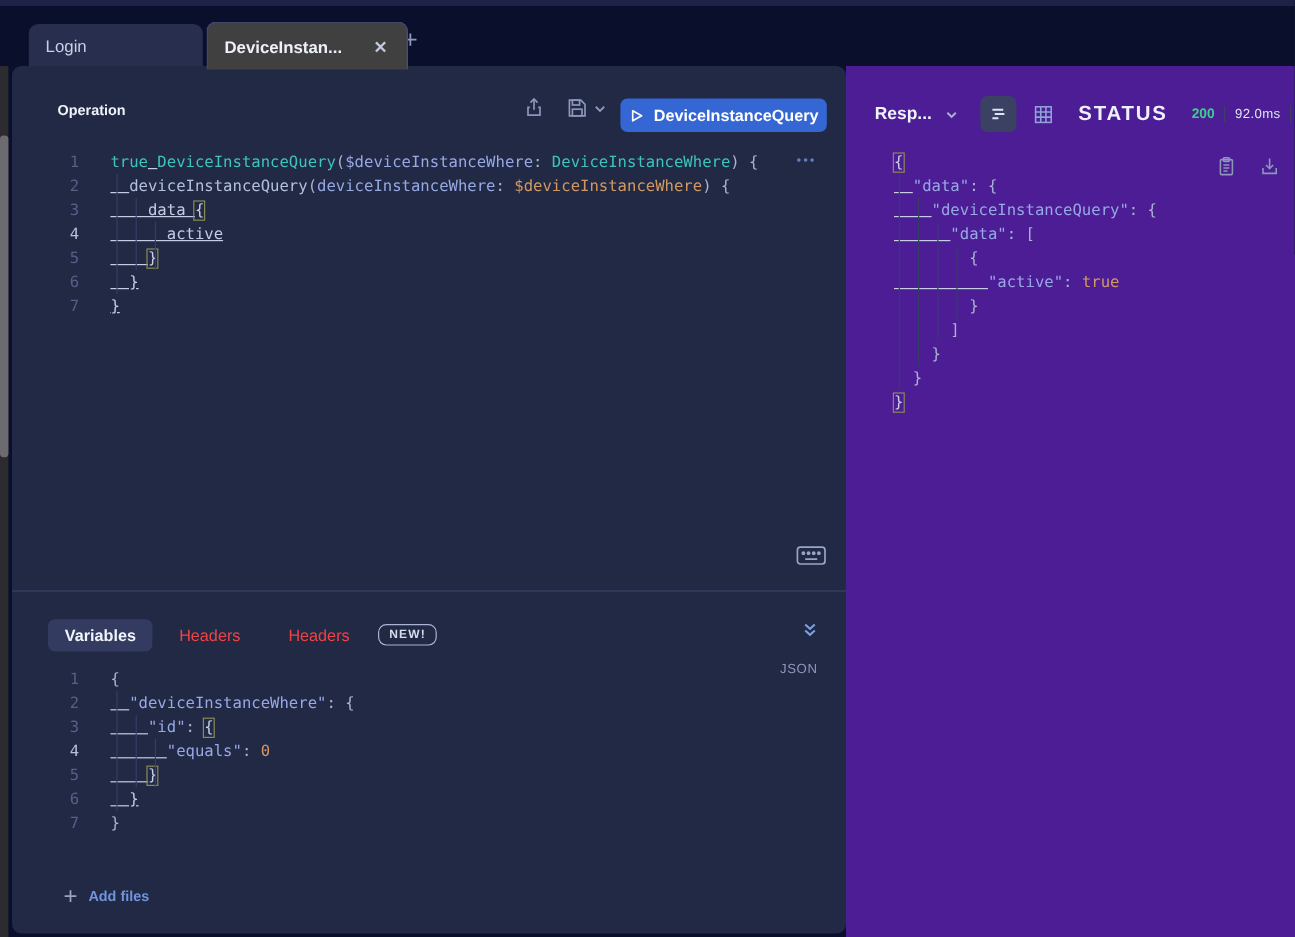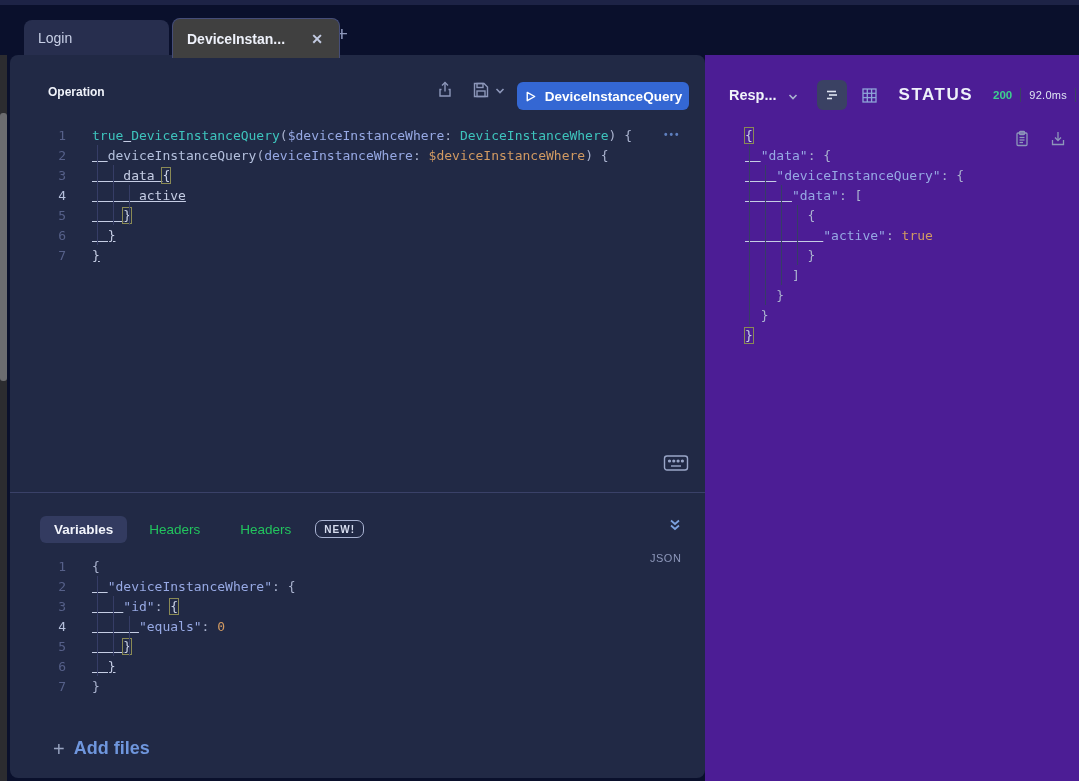--- a/index.html
+++ b/index.html
@@ -66,33 +66,33 @@
   .tk-punc { color:#aab3cf; }
   .tk-hl { color:#c9d1e6; outline:1px solid #8a8a55; }
   .op-editor { left:0px; top:70px; width:660px; }
   .indent-guide { width:1px; background:#363d66; }
   .ellipsis-btn { left:654px; top:74px; color:#5f80c0; font-size:10px; letter-spacing:2px; font-weight:bold; cursor:pointer; }
   .kbd-hint { left:653px; top:399px; width:26px; height:18px; color:#9aa6c8; cursor:pointer; }
 
   
   .divider { left:0; top:437px; width:695px; height:1px; background:#3a4168; }
   .req-tabs { left:30px; top:459px; height:30px; display:flex; align-items:center; gap:0;justify-content:center; }
-  .req-tab { font-size:13.5px; color:#22c55e; padding:6px 14px; cursor:pointer; border-radius:6px; }
+  .req-tab { font-size:13.5px; color:#ef4444; padding:6px 14px; cursor:pointer; border-radius:6px; }
   .req-tab.selected { background:#333b60; color:#f2f4fb; font-weight:bold; }
   .new-badge {
     margin-left:10px; border:1.5px solid #a9b3d2; border-radius:7px;
     font-size:10px; font-weight:bold; letter-spacing:1px; color:#d6dcee;
     padding:3px 8px 2px 8px; cursor:pointer;
   }
   .collapse-btn { left:656px; top:461px; width:18px; height:18px; color:#7da2e0; cursor:pointer; }
   .json-label { left:640px; top:497px; font-size:11px; color:#8d97ba; letter-spacing:0.5px; }
   .vars-editor { left:0px; top:501px; width:660px; }
   .add-files { left:43px; top:683px; display:flex; align-items:center; gap:9px; cursor:pointer; }
   .add-files .plus { color:#98a3c0; font-size:20px; line-height:18px; }
-  .add-files .label { color:#6f96dd; font-weight:bold; font-size:18px; }
+  .add-files .label { color:#6f96dd; font-weight:bold; font-size:12px; }
 
   
   .resp-panel { left:705px; top:55px; width:374px; height:726px; background:#4c1d95; }
   .resp-header { left:24px; top:25px; height:30px; display:flex; align-items:center; }
   .resp-title { font-size:14.5px; font-weight:bold; color:#f0f3fa; }
   .resp-caret { margin-left:10px; color:#aab3cf; width:12px; height:12px; }
   .view-btn { width:30px; height:30px; border-radius:6px; display:flex; align-items:center; justify-content:center; cursor:pointer; }
   .view-btn.selected { background:#3a4163; color:#dfe5f2; }
   .view-btn.plain { color:#8ea4d8; }
   .status-group { display:flex; align-items:center; gap:0; margin-left:14px; }

